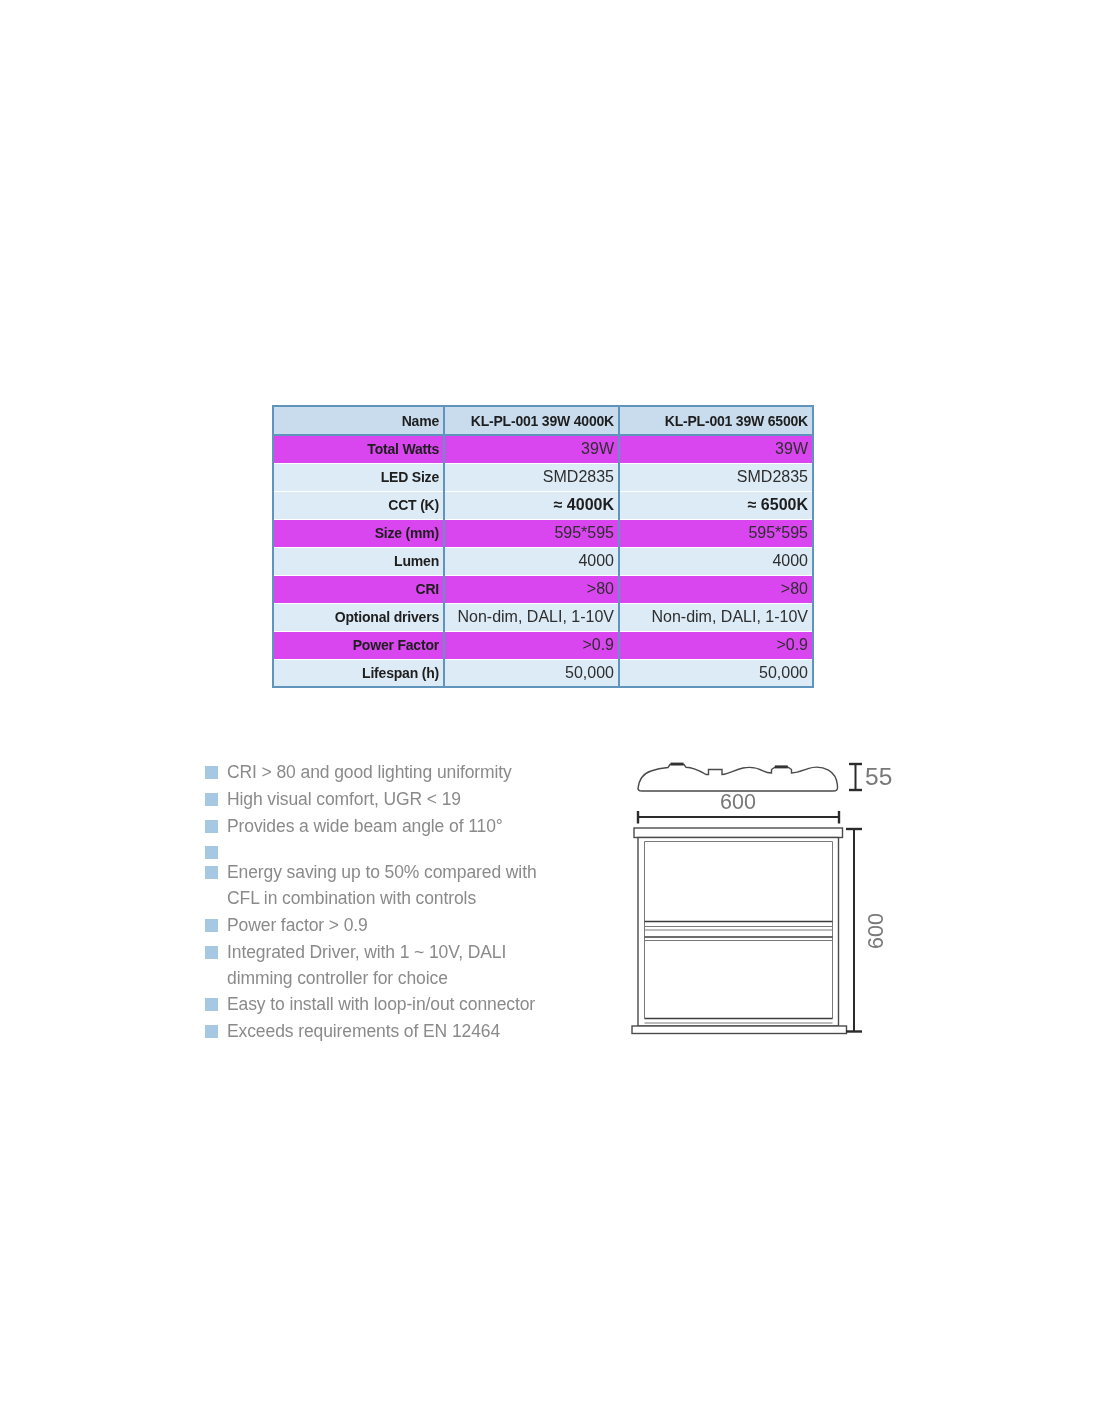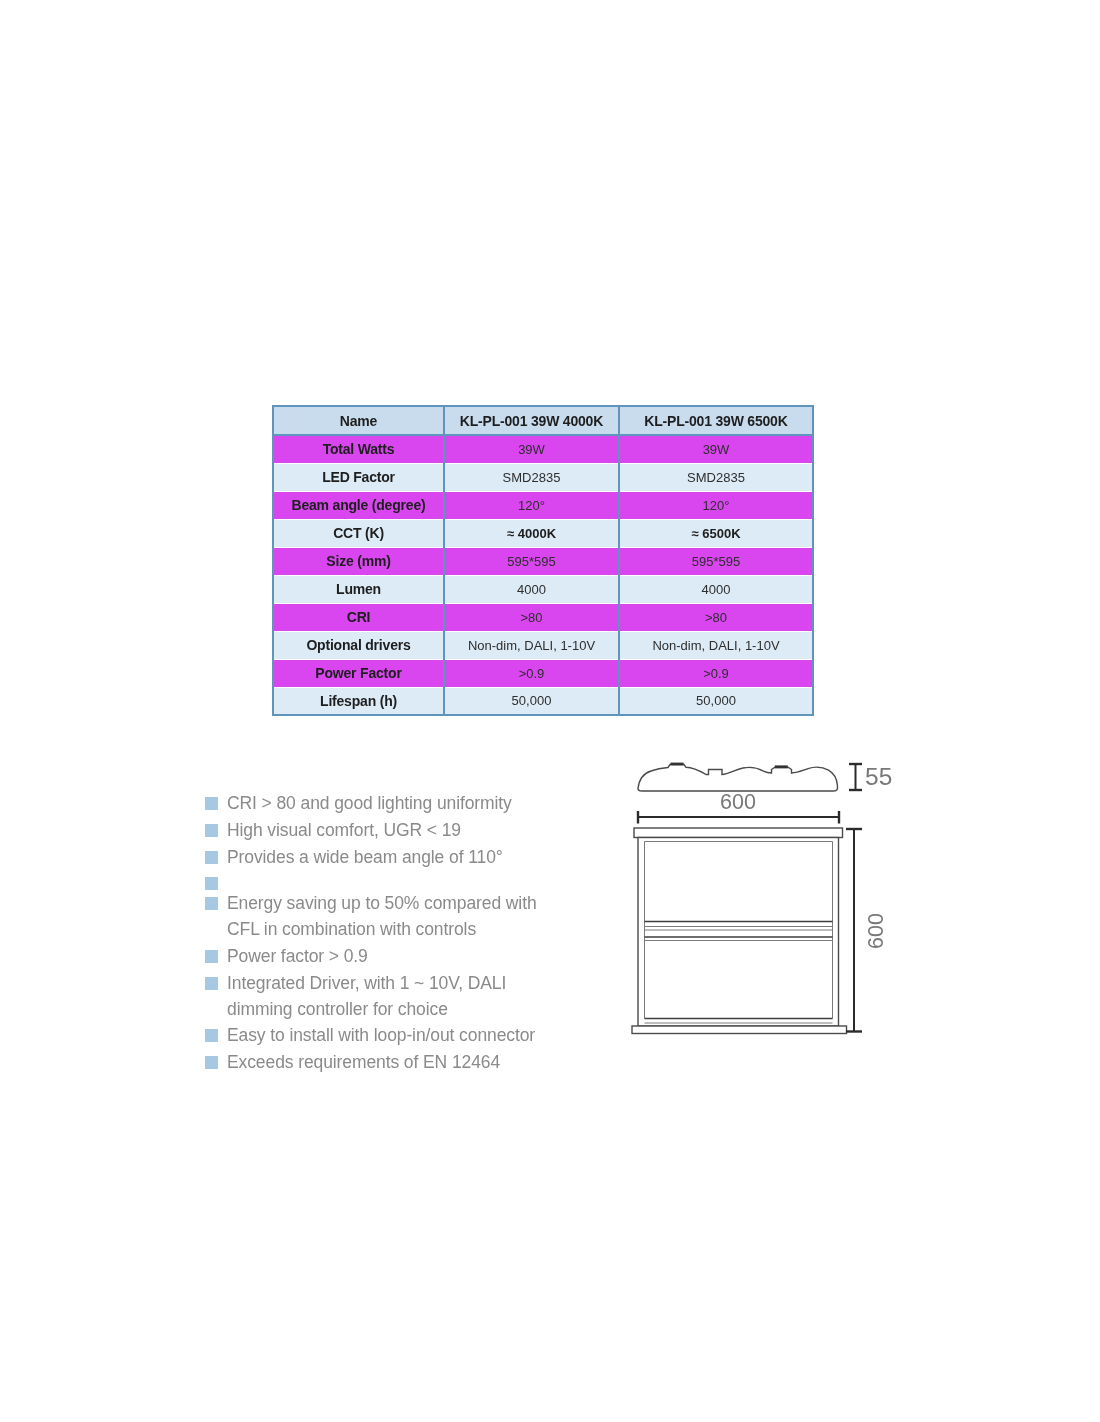--- a/index.html
+++ b/index.html
@@ -13,44 +13,44 @@
   table.spec{
     position:absolute;left:272px;top:405px;width:540px;
     border-collapse:collapse;table-layout:fixed;
     border:2px solid var(--table-border,#5f95bd);
     font-size:14px;color:#1e1e1e;
   }
   table.spec col.c1{width:171px;}
   table.spec col.c2{width:175px;}
   table.spec col.c3{width:194px;}
   table.spec th,table.spec td{
-    text-align:center;vertical-align:middle;padding:0 4px;
+    text-align:right;vertical-align:middle;padding:0 4px;
     overflow:hidden;white-space:nowrap;
   }
   table.spec thead th{
     height:27px;background:var(--header-bg,#c9dcee);
     font-weight:bold;letter-spacing:-0.2px;
     border-bottom:2px solid var(--table-border,#5f95bd);
   }
   table.spec thead th + th,
   table.spec tbody th + td,
   table.spec tbody td + td{
     border-left:2px solid var(--table-border,#5f95bd);
   }
   table.spec tbody tr{height:28px;background:#d946ef;}
   table.spec tbody tr.alt{background:var(--row-alt-bg,#dcebf6);}
   table.spec tbody tr + tr th,
   table.spec tbody tr + tr td{border-top:1px solid #ffffff;}
   table.spec tbody th.lbl{font-weight:bold;letter-spacing:-0.2px;}
-  table.spec tbody td{font-weight:normal;color:#2e2e2e;font-size:13px;}
+  table.spec tbody td{font-weight:normal;color:#2e2e2e;font-size:16px;}
   table.spec tbody tr.strong td{font-weight:bold;color:#1e1e1e;}
 
   
   ul.features{
-    position:absolute;left:205px;top:791px;width:382px;
+    position:absolute;left:205px;top:760px;width:382px;
     list-style:none;margin:0;padding:0;
   }
   ul.features li{
     display:flex;align-items:flex-start;
     margin:0 0 1px 0;
   }
   ul.features .bullet{
     flex:0 0 auto;width:13px;height:13px;margin:6px 9px 0 0;
     background:var(--bullet,#a7c8e2);
   }
@@ -83,28 +83,23 @@
         <th>KL-PL-001 39W 6500K</th>
       </tr>
     </thead>
     <tbody>
       <tr class="">
         <th class="lbl">Total Watts</th>
         <td>39W</td>
         <td>39W</td>
       </tr>
       <tr class="alt">
-        <th class="lbl">LED Factor</th>
+        <th class="lbl">LED Size</th>
         <td>SMD2835</td>
         <td>SMD2835</td>
-      </tr>
-      <tr class="">
-        <th class="lbl">Beam angle (degree)</th>
-        <td>120°</td>
-        <td>120°</td>
       </tr>
       <tr class="alt strong">
         <th class="lbl">CCT (K)</th>
         <td>≈ 4000K</td>
         <td>≈ 6500K</td>
       </tr>
       <tr class="">
         <th class="lbl">Size (mm)</th>
         <td>595*595</td>
         <td>595*595</td>

